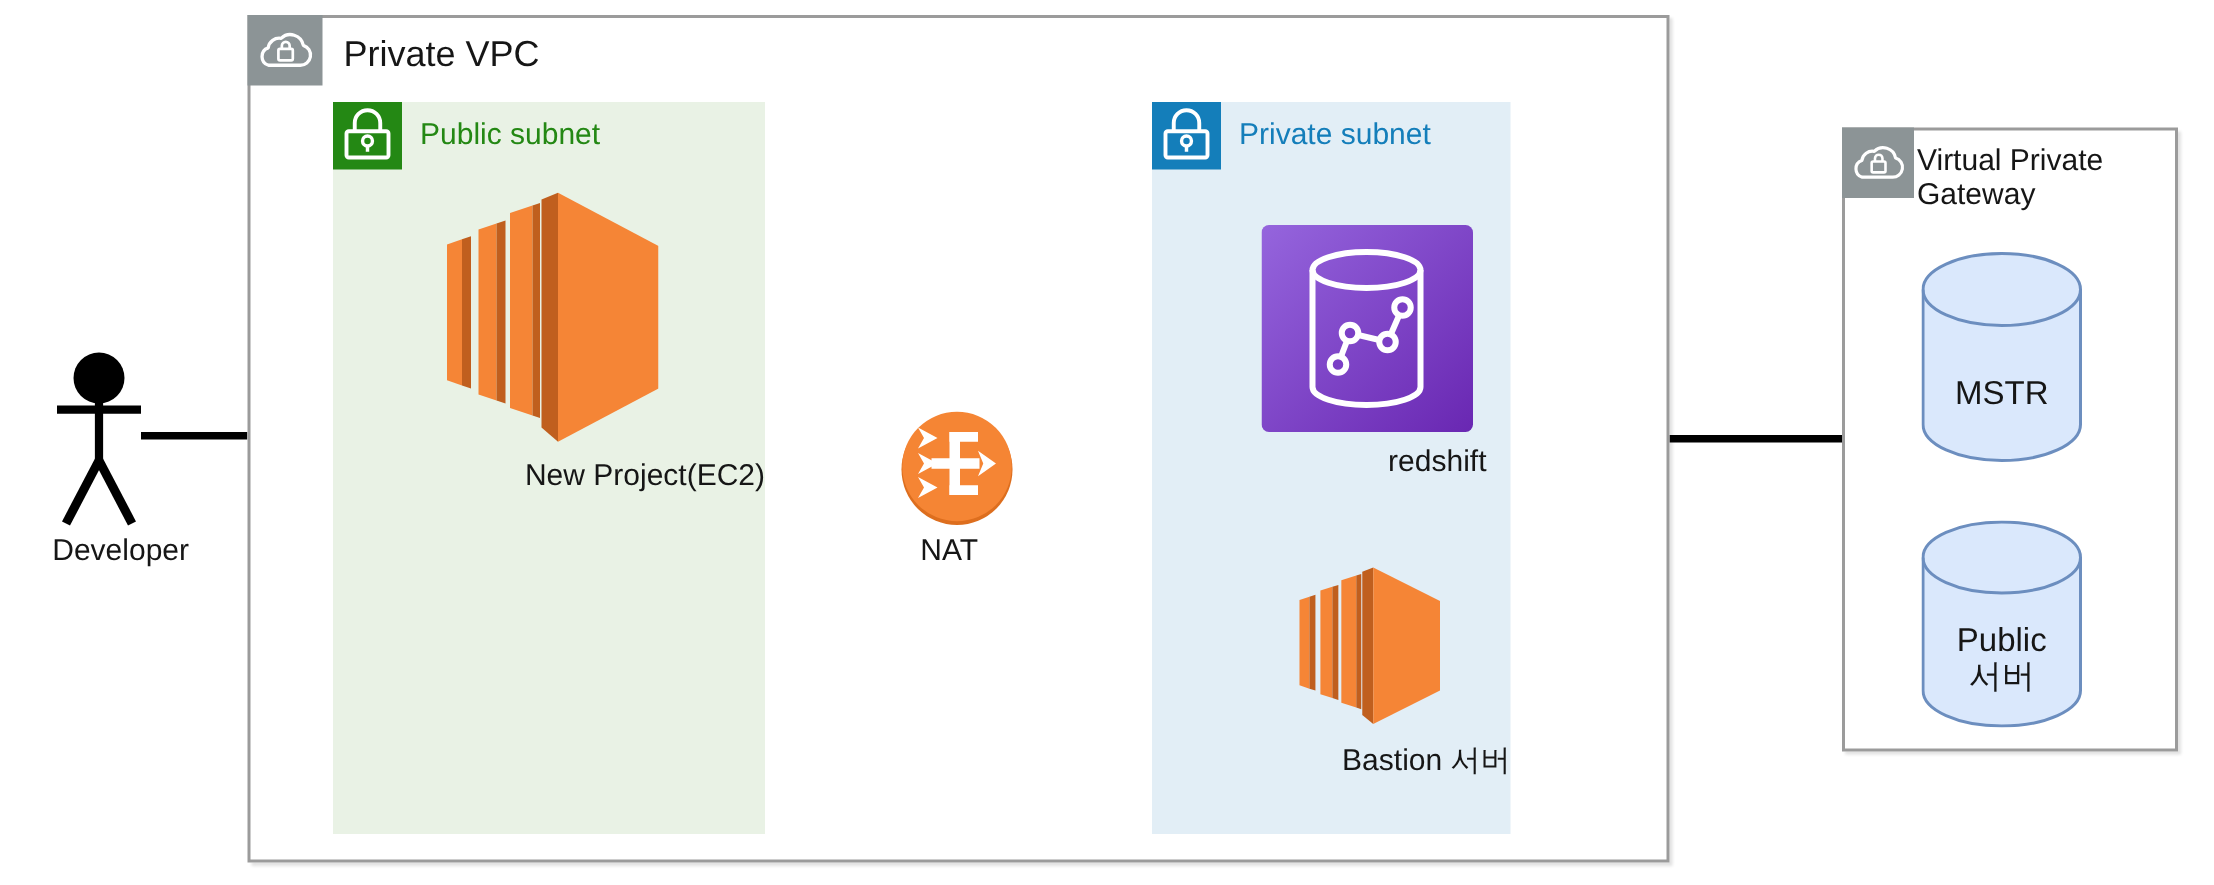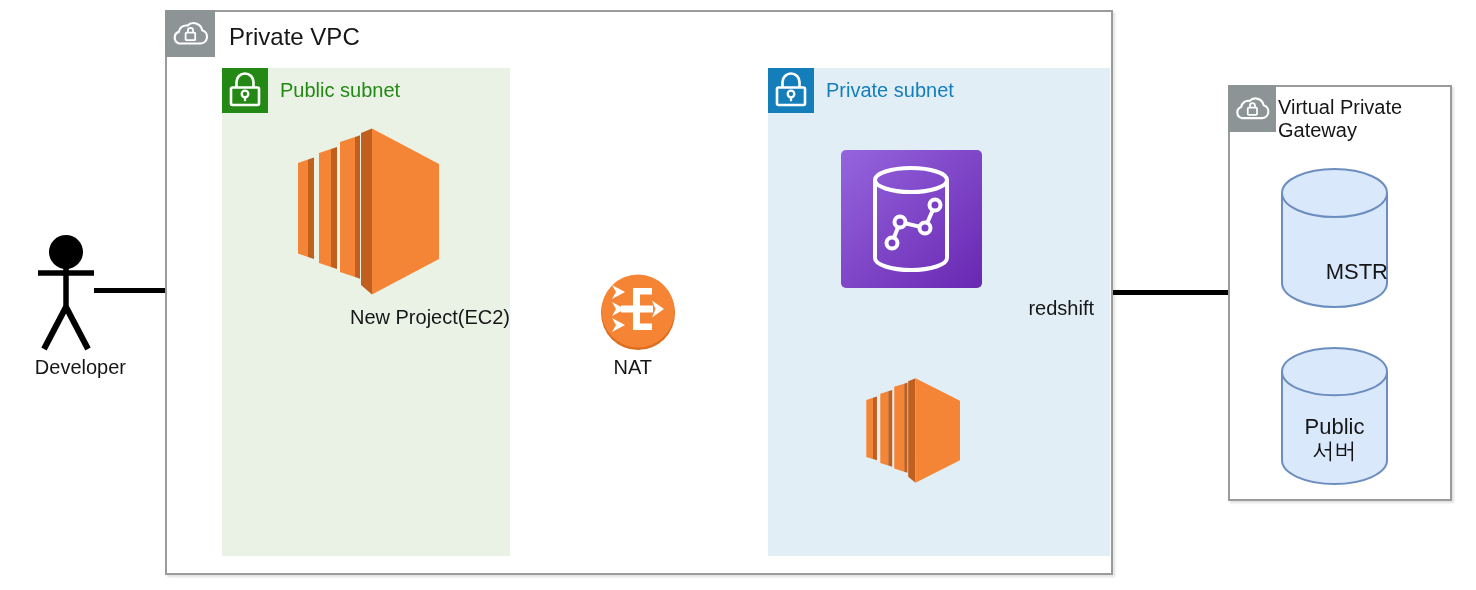--- a/index.html
+++ b/index.html
@@ -24,21 +24,21 @@
        border:2px solid var(--border-gray);box-shadow:2px 2px 2px rgba(0,0,0,0.12);}
   .vpg{position:absolute;left:1228px;top:85px;width:224px;height:416px;background:#fff;
        border:2px solid var(--border-gray);box-shadow:2px 2px 2px rgba(0,0,0,0.12);}
   .hdr-gray{position:absolute;left:-2px;top:-2px;width:50px;height:47px;background:var(--container-icon-gray);
        display:flex;align-items:center;justify-content:center;}
   .vpc-title{position:absolute;left:62px;top:11px;font-size:24px;color:var(--label-black);}
   .vpg-title{position:absolute;left:48px;top:9px;width:162px;font-size:20px;line-height:23px;color:var(--label-black);}
 
   .subnet{position:absolute;top:56px;width:288px;height:488px;}
   .subnet.public{left:55px;background:var(--public-subnet-bg);}
-  .subnet.private{left:601px;width:342px;background:var(--private-subnet-bg);}
+  .subnet.private{left:601px;width:239px;background:var(--private-subnet-bg);}
   .lock-box{position:absolute;left:0;top:0;width:46px;height:45px;display:flex;align-items:center;justify-content:center;}
   .lock-box.green{background:var(--public-subnet-green);}
   .lock-box.blue{background:var(--private-subnet-blue);}
   .subnet-title{position:absolute;left:58px;top:0;height:45px;line-height:45px;font-size:20px;}
   .subnet.public .subnet-title{color:var(--public-subnet-green);}
   .subnet.private .subnet-title{color:var(--private-subnet-blue);}
 
   .ec2-bright{fill:var(--ec2-orange);}
   .ec2-dark{fill:var(--ec2-orange-dark);}
   .nat-rim{fill:var(--nat-rim);}
@@ -135,20 +135,21 @@
       <svg class="abs" style="left:95px;top:310px;" width="97" height="105" viewBox="0 0 146 167" preserveAspectRatio="none">
         <polygon class="ec2-bright" points="5,35 15,31.5 15,129 5,125.5"></polygon>
         <polygon class="ec2-dark" points="15,31.5 21,29.5 21,131 15,129"></polygon>
         <polygon class="ec2-bright" points="26,25 38,21 38,139 26,135"></polygon>
         <polygon class="ec2-dark" points="38,21 44,19 44,141 38,139"></polygon>
         <polygon class="ec2-bright" points="47,14 62,9 62,149 47,144"></polygon>
         <polygon class="ec2-dark" points="62,9 67,7.3 67,150.7 62,149"></polygon>
         <polygon class="ec2-dark" points="68,5 79,0.5 79,166.5 68,157"></polygon>
         <polygon class="ec2-bright" points="79,0.5 146,36 146,131 79,166.5"></polygon>
       </svg>
+      <div class="lbl" style="left:0;right:0;top:428px;">Bastion 서버</div>
     </div>
   </div>
 
   <svg class="abs" style="left:600px;top:274px;z-index:5;" width="76" height="76" viewBox="0 0 76 76">
     <circle class="nat-rim" cx="38" cy="39" r="37"></circle>
     <circle class="nat-body" cx="38" cy="37" r="36.5"></circle>
     <rect x="33" y="14" width="7" height="42" fill="#fff"></rect>
     <rect x="33" y="14" width="19" height="6.5" fill="#fff"></rect>
     <rect x="33" y="49.5" width="19" height="6.5" fill="#fff"></rect>
     <rect x="21" y="31.5" width="32" height="7" fill="#fff"></rect>
@@ -167,21 +168,21 @@
         <path d="M22.9 22.6 v-2.1 a2.6 2.6 0 0 1 5.2 0 v2.1" fill="none" stroke="#fff" stroke-width="1.8"></path>
       </svg>
     </div>
     <div class="vpg-title">Virtual Private Gateway</div>
 
     <div class="cylinder" style="top:81px;height:140px;">
       <svg width="107" height="140" viewBox="0 0 107 140">
         <path class="cyl" d="M1,25 a52.5,24 0 0 1 105,0 v90 a52.5,24 0 0 1 -105,0 z"></path>
         <path class="cyl-arc" d="M1,25 a52.5,24 0 0 0 105,0"></path>
       </svg>
-      <div class="cyl-label" style="top:92px;text-align:right;">MSTR</div>
+      <div class="cyl-label" style="top:82px;">MSTR</div>
     </div>
 
     <div class="cylinder" style="top:260px;height:138px;">
       <svg width="107" height="138" viewBox="0 0 107 140" preserveAspectRatio="none">
         <path class="cyl" d="M1,25 a52.5,24 0 0 1 105,0 v90 a52.5,24 0 0 1 -105,0 z"></path>
         <path class="cyl-arc" d="M1,25 a52.5,24 0 0 0 105,0"></path>
       </svg>
       <div class="cyl-label" style="top:68px;">
         <div>Public</div>
         <div>서버</div>

